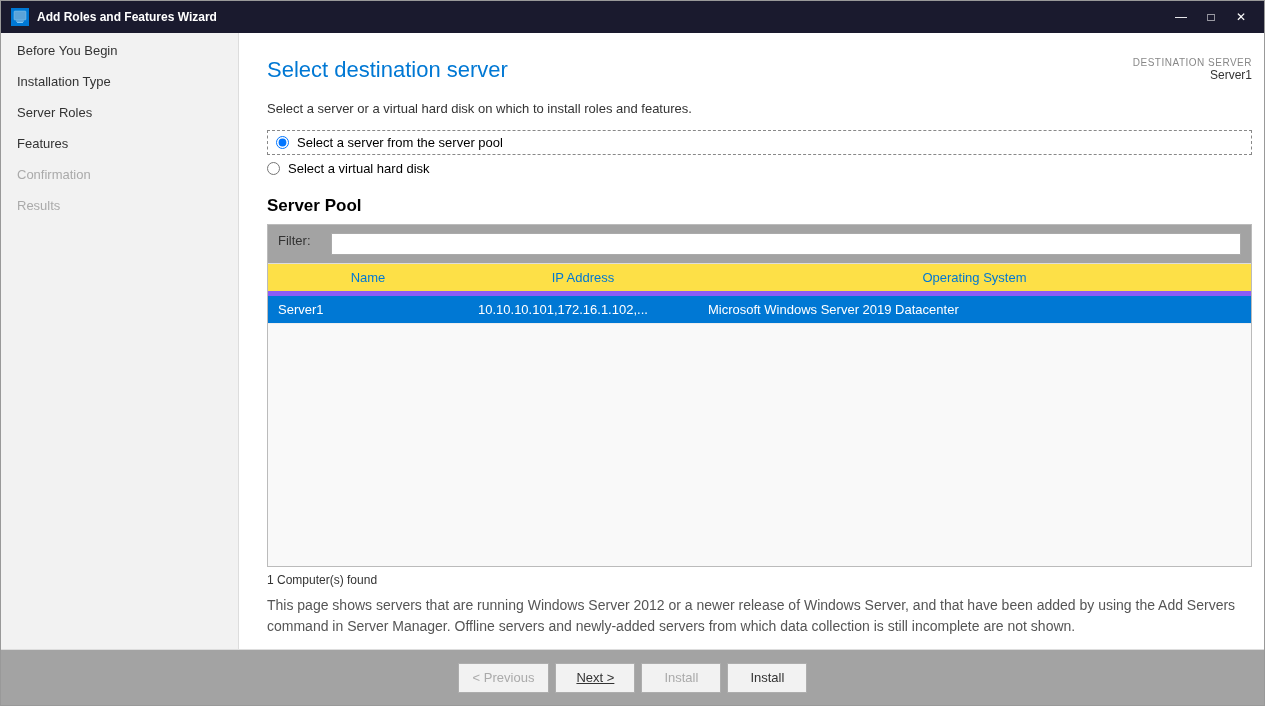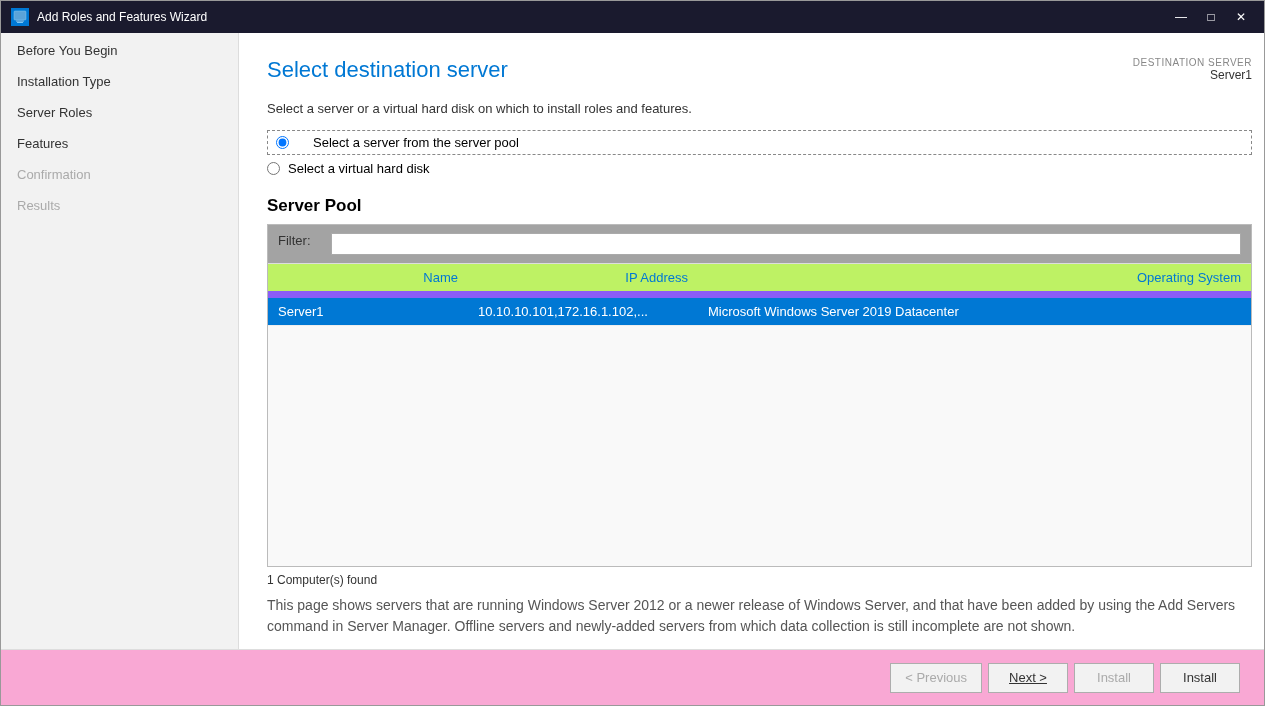--- a/index.html
+++ b/index.html
@@ -36,20 +36,21 @@
       display: flex;
       align-items: center;
       justify-content: center;
       font-size: 10px;
       color: white;
       flex-shrink: 0;
     }
     .title-bar-text {
       font-size: 12px;
       flex: 1;
+      font-weight: bold;
     }
     .title-bar-controls {
       display: flex;
       gap: 4px;
     }
     .title-bar-btn {
       width: 26px;
       height: 20px;
       background: transparent;
       border: none;
@@ -189,23 +190,23 @@
     .table-container {
       flex: 1;
       overflow: auto;
     }
     table {
       width: 100%;
       border-collapse: collapse;
       font-size: 13px;
     }
     thead th {
-      background: #bef264;
-      border-bottom: 7px solid #8b5cf6;
-      text-align: right;
+      background: #fde047;
+      border-bottom: 5px solid #8b5cf6;
+      text-align: center;
       padding: 6px 10px;
       color: #0078d4;
       font-weight: normal;
       cursor: pointer;
     }
     tbody tr {
       cursor: pointer;
     }
     tbody tr.selected td {
       background: #0078d4;
@@ -224,25 +225,25 @@
     }
     .info-text {
       font-size: 14px;
       color: #555;
       line-height: 1.5;
       padding-bottom: 12px;
     }
 
     .footer {
       height: 56px;
-      background: #f9a8d4;
+      background: #a3a3a3;
       border-top: 1px solid #ddd;
       display: flex;
       align-items: center;
-      justify-content: flex-end;
+      justify-content: center;
       padding: 0 24px;
       gap: 6px;
       flex-shrink: 0;
     }
     .footer-btn {
       height: 30px;
       min-width: 80px;
       padding: 0 14px;
       font-size: 13px;
       cursor: pointer;
@@ -309,21 +310,21 @@
         <div class="destination-server">
           <div class="label">DESTINATION SERVER</div>
           <div class="value">Server1</div>
         </div>
       </div>
 
       <p class="description">Select a server or a virtual hard disk on which to install roles and features.</p>
 
       <div class="radio-group">
         <div class="radio-option">
-          <div class="radio-border" style="border:1px dashed #888; padding:4px 8px; width:100%;gap:16px;">
+          <div class="radio-border" style="border:1px dashed #888; padding:4px 8px; width:100%;">
             <input type="radio" name="server-choice" id="server-pool-radio" checked="" style="">
             <label for="server-pool-radio">Select a server from the server pool</label>
           </div>
         </div>
         <div class="radio-option" style="margin-top:4px;">
           <input type="radio" name="server-choice" id="virtual-disk-radio" style="">
           <label for="virtual-disk-radio">Select a virtual hard disk</label>
         </div>
       </div>
 

